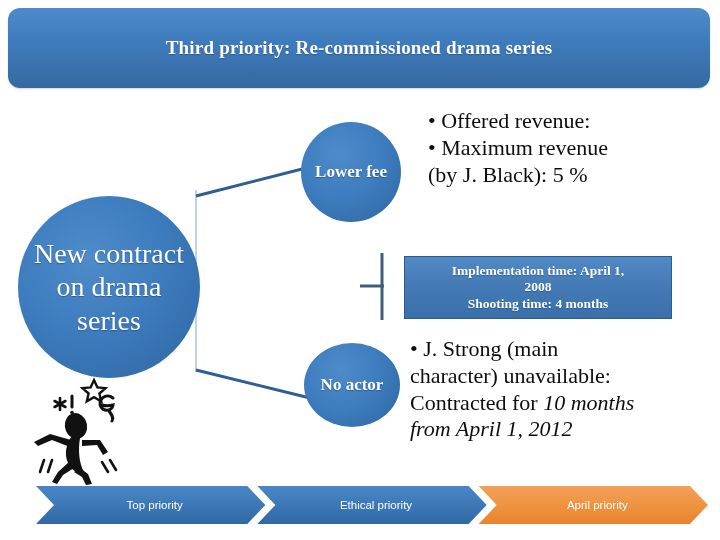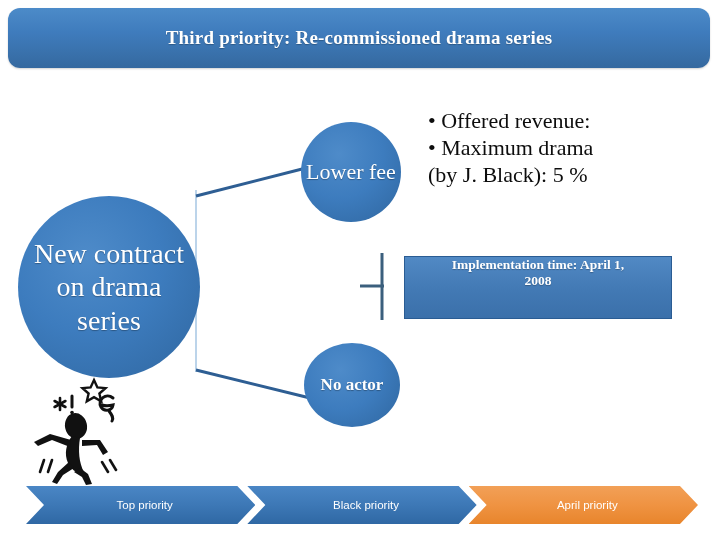--- a/index.html
+++ b/index.html
@@ -22,21 +22,21 @@
     background: #ffffff;
     overflow: hidden;
   }
 
   
   #title-banner {
     position: absolute;
     left: 8px;
     top: 8px;
     width: 702px;
-    height: 60px;
+    height: 80px;
     border-radius: 12px;
     background: linear-gradient(to bottom, #4c8bc9 0%, #3f7cbd 40%, #35699f 100%);
     box-shadow: 0 1px 2px rgba(0,0,0,0.18);
     display: flex;
     align-items: center;
     justify-content: center;
   }
   #title-text {
     color: #ffffff;
     font-family: "Liberation Serif", serif;
@@ -77,22 +77,22 @@
     line-height: 1.18;
     padding: 0 12px;
     box-sizing: border-box;
   }
   #circle-lower-fee {
     left: 301px;
     top: 122px;
     width: 100px;
     height: 100px;
     background: radial-gradient(circle at 38% 32%, #4e8bc9 0%, #3d7cbe 48%, #2f669f 100%);
-    font-size: 22px;
-    font-weight: normal;
+    font-size: 17px;
+    font-weight: bold;
     line-height: 1.22;
   }
   #circle-no-actor {
     left: 304px;
     top: 343px;
     width: 96px;
     height: 84px;
     background: radial-gradient(circle at 38% 32%, #4e8bc9 0%, #3d7cbe 48%, #2f669f 100%);
     font-size: 17px;
     font-weight: bold;
@@ -125,20 +125,21 @@
     left: 404px;
     top: 256px;
     width: 268px;
     height: 63px;
     background: linear-gradient(to bottom, #5189c4 0%, #4279b4 55%, #3b70aa 100%);
     border: 1px solid #2a5c93;
     box-sizing: border-box;
     display: flex;
     flex-direction: column;
     align-items: center;
+    justify-content: center;
     color: #ffffff;
     font-family: "Liberation Serif", serif;
     font-weight: bold;
     font-size: 13.5px;
     line-height: 1.22;
     text-align: center;
     text-shadow: 0 1px 1px rgba(0,0,0,0.25);
   }
 
   
@@ -146,21 +147,21 @@
     position: absolute;
     left: 16px;
     top: 368px;
     width: 116px;
     height: 118px;
   }
 
   
   #chevron-bar {
     position: absolute;
-    left: 26px;
+    left: 36px;
     top: 486px;
     width: 672px;
     height: 28px;
     display: flex;
   }
   .chevron {
     position: relative;
     flex: 1 1 0;
     height: 38px;
     display: flex;
@@ -215,29 +216,38 @@
   <div class="node-circle" id="circle-lower-fee">
     <span>Lower fee</span>
   </div>
 
   <div class="node-circle" id="circle-no-actor">
     <span>No actor</span>
   </div>
 
   <div class="body-text" id="text-revenue">
     <div>• Offered revenue:</div>
-    <div>• Maximum drama</div>
+    <div>• Maximum revenue</div>
     <div>(by J. Black): 5 %</div>
   </div>
 
   <div id="impl-box">
     <div>Implementation time: April 1,</div>
     <div>2008</div>
-  </div>
-
+    <div>Shooting time: 4 months</div>
+  </div>
+
+  <div class="body-text" id="text-actor">
+    <div>• J. Strong (main</div>
+    <div>character) unavailable:</div>
+    <div>
+      <span>Contracted for </span><span class="ital">10 months</span>
+    </div>
+    <div class="ital">from April 1, 2012</div>
+  </div>
 
   <svg id="clipart-figure" viewBox="0 0 116 118">
     <g fill="#111111" stroke="#111111">
 
       <g stroke-width="0">
         <path d="M78 12 l3.4 7.4 8.1 .7 -6.1 5.4 1.8 7.9 -7.2-4.2 -7.2 4.2 1.8-7.9 -6.1-5.4 8.1-.7z" fill="none" stroke="#111111" stroke-width="2.4"></path>
       </g>
 
       <g stroke="#111111" stroke-width="2.6" stroke-linecap="round">
         <line x1="44" y1="30" x2="44" y2="42"></line>
@@ -272,20 +282,20 @@
         <line x1="94" y1="92" x2="100" y2="102"></line>
       </g>
     </g>
   </svg>
 
   <div id="chevron-bar">
     <div class="chevron">
       <span class="chevron-label">Top priority</span>
     </div>
     <div class="chevron">
-      <span class="chevron-label">Black priority</span>
+      <span class="chevron-label">Ethical priority</span>
     </div>
     <div class="chevron active">
       <span class="chevron-label">April priority</span>
     </div>
   </div>
 
 </div>
 
 </body></html>

